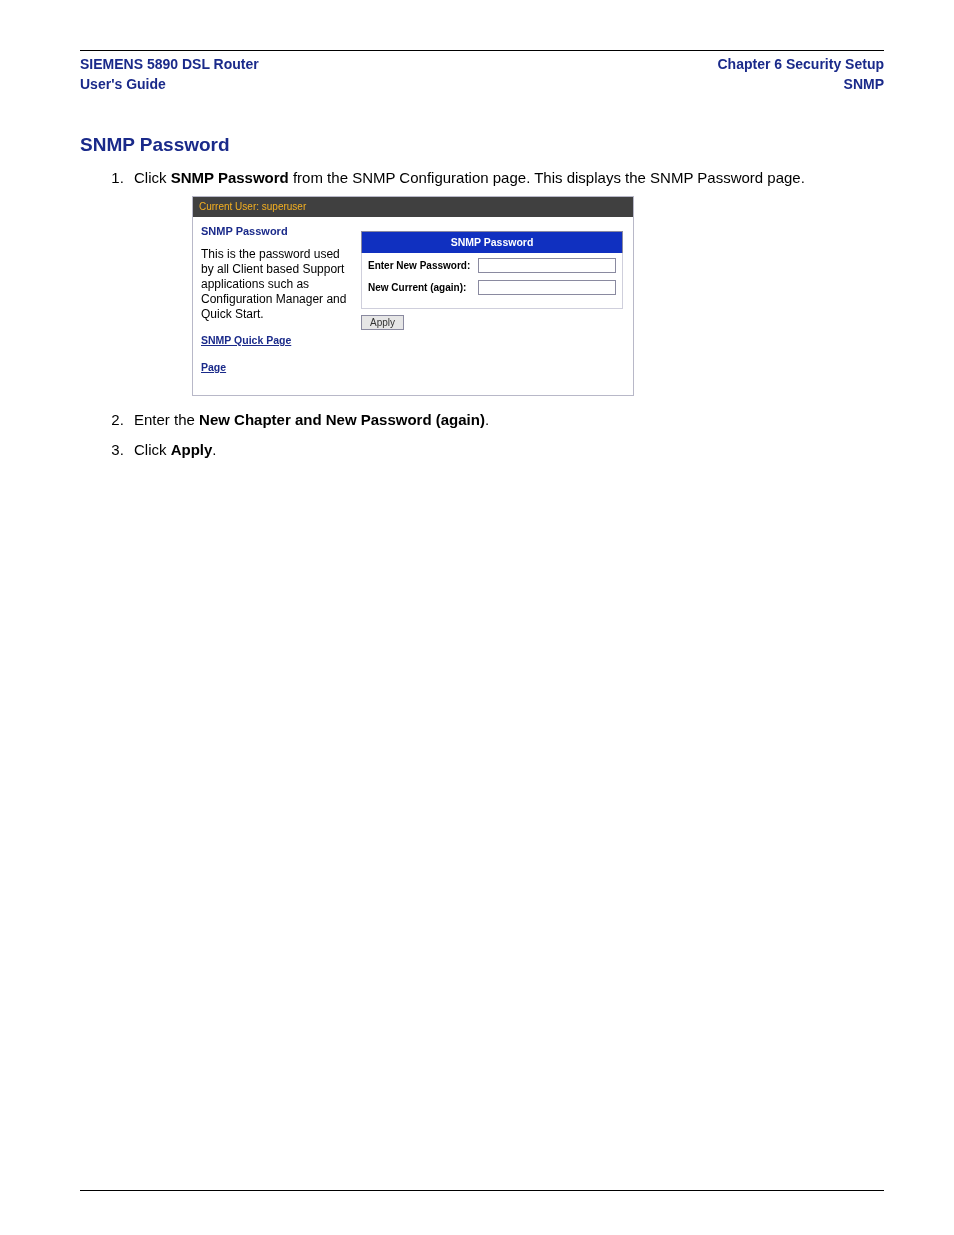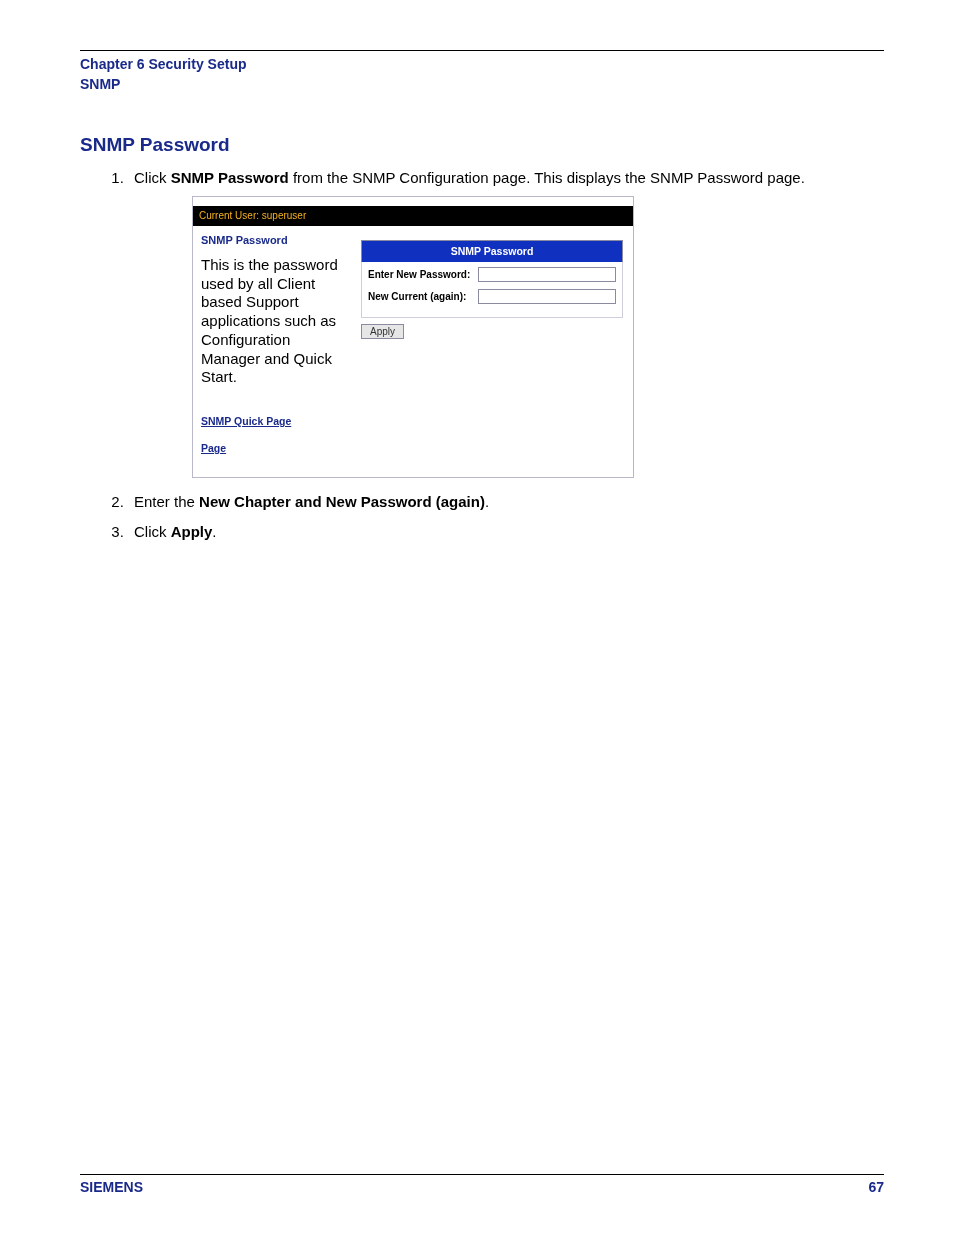--- a/index.html
+++ b/index.html
@@ -23,21 +23,21 @@
   .header-row {
     display: flex;
     justify-content: space-between;
     align-items: flex-start;
     font-size: 14px;
     font-weight: bold;
     color: #1a2a8a;
     margin-bottom: 40px;
   }
   .header-left { text-align: left; line-height: 1.4; }
-  .header-right { text-align: left; line-height: 1.4; }
+  .header-right { text-align: right; line-height: 1.4; }
 
   .section-title {
     color: #1a2a8a;
     font-size: 19px;
     font-weight: bold;
     margin: 0 0 10px 0;
   }
   .body-text {
     font-size: 15px;
     line-height: 1.35;
@@ -56,46 +56,45 @@
 
   
   .ui-shot {
     margin: 6px 0 12px 58px;
     width: 440px;
     border: 1px solid #b8b8c8;
     font-size: 10.5px;
     background: #fff;
   }
   .ui-topbar {
-    background: #000000;
+    background: #404040;
     color: #f5b020;
     padding: 2px 6px;
     font-size: 10px;
-    margin-top: 9px;
   }
   .ui-body {
     display: flex;
     align-items: flex-start;
   }
   .ui-side {
     width: 195px;
     padding: 6px 8px 10px 8px;
     box-sizing: border-box;
     color: #000;
   }
   .ui-side-title {
     font-weight: bold;
     color: #1a2a8a;
     font-size: 11px;
     margin-bottom: 6px;
   }
   .ui-side-desc {
-    font-size: 15px;
+    font-size: 12px;
     line-height: 1.25;
-    margin-bottom: 26px;
+    margin-bottom: 10px;
   }
   .ui-link {
     color: #1a2a8a;
     font-weight: bold;
     text-decoration: underline;
     font-size: 10.5px;
     margin-bottom: 10px;
     display: block;
   }
   .ui-right {
@@ -165,20 +164,24 @@
     font-weight: bold;
     color: #1a2a8a;
   }
 </style>
 </head>
 <body>
 
 <div class="page">
   <hr class="header-rule">
   <div class="header-row">
+    <div class="header-left">
+      <div>SIEMENS 5890 DSL Router</div>
+      <div>User's Guide</div>
+    </div>
     <div class="header-right">
       <div>Chapter 6  Security Setup</div>
       <div>SNMP</div>
     </div>
   </div>
 
   <h2 class="section-title">SNMP Password</h2>
 
 
   <ol class="steps">
@@ -214,18 +217,14 @@
     <li>
       <span>Enter the </span><span class="bold">New Chapter and New Password (again)</span><span>.</span>
     </li>
     <li>
       <span>Click </span><span class="bold">Apply</span><span>.</span>
     </li>
   </ol>
 
   <div class="footer">
     <hr class="footer-rule">
-    <div class="footer-row">
-      <span>SIEMENS</span>
-      <span>67</span>
-    </div>
   </div>
 </div>
 
 </body></html>

